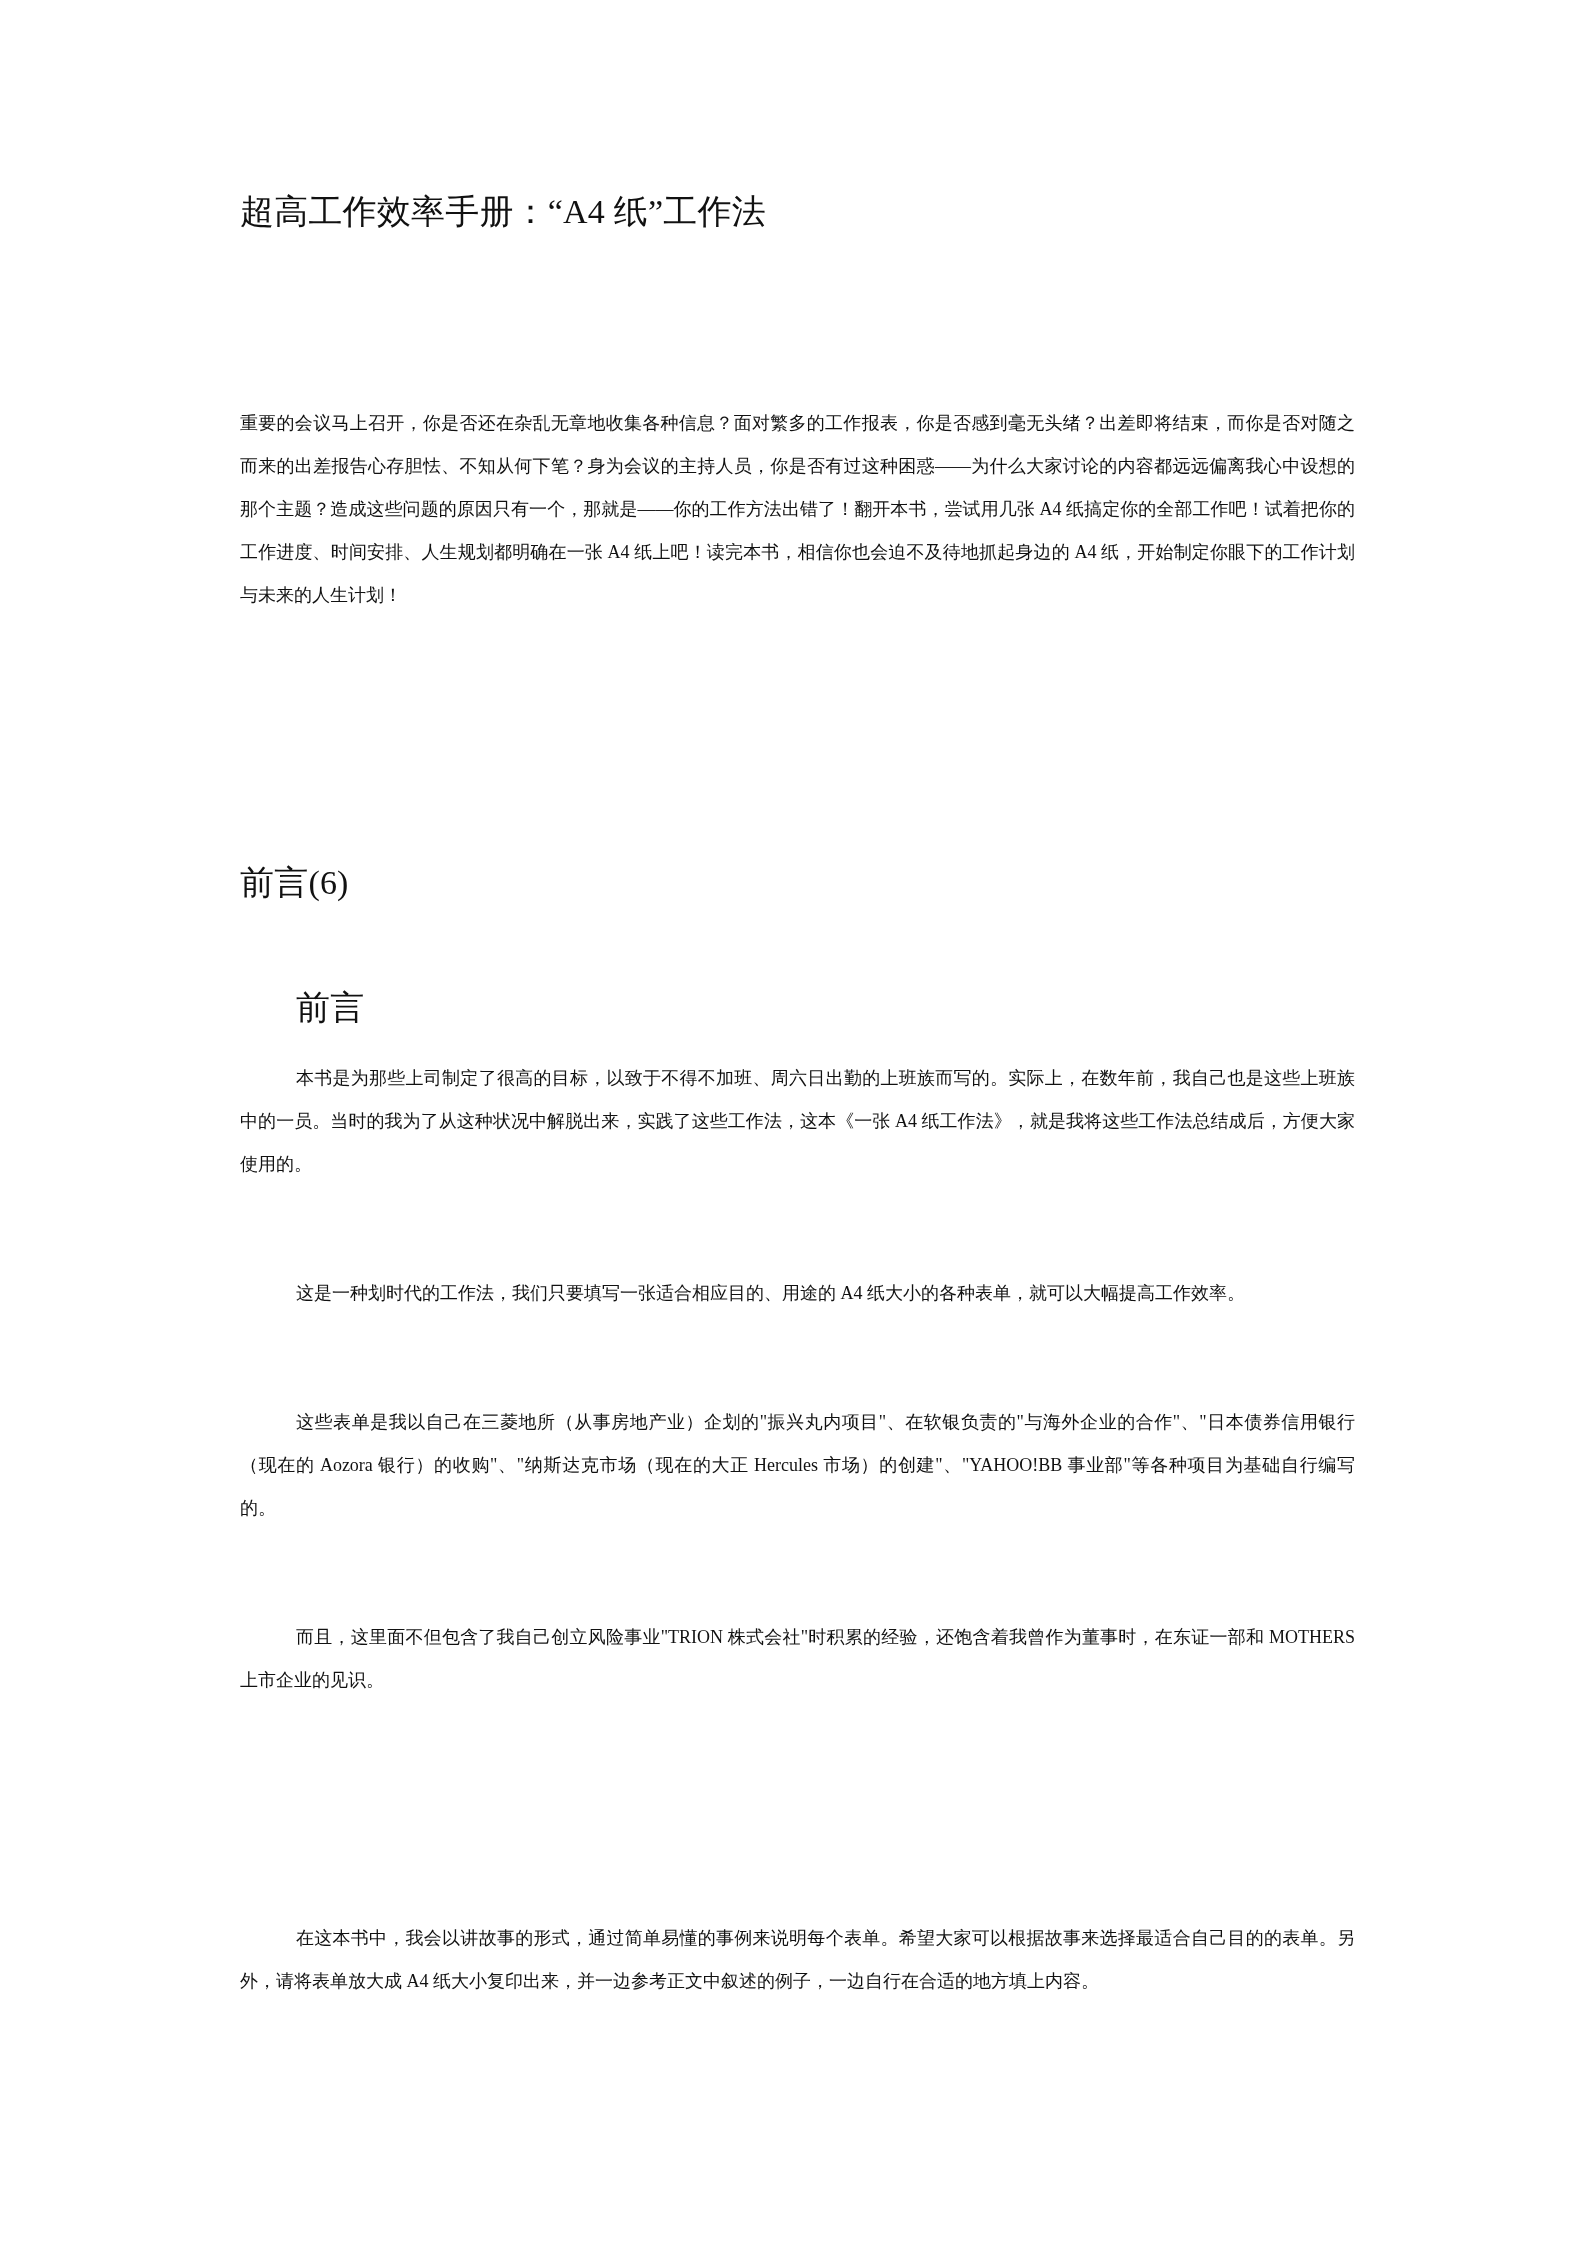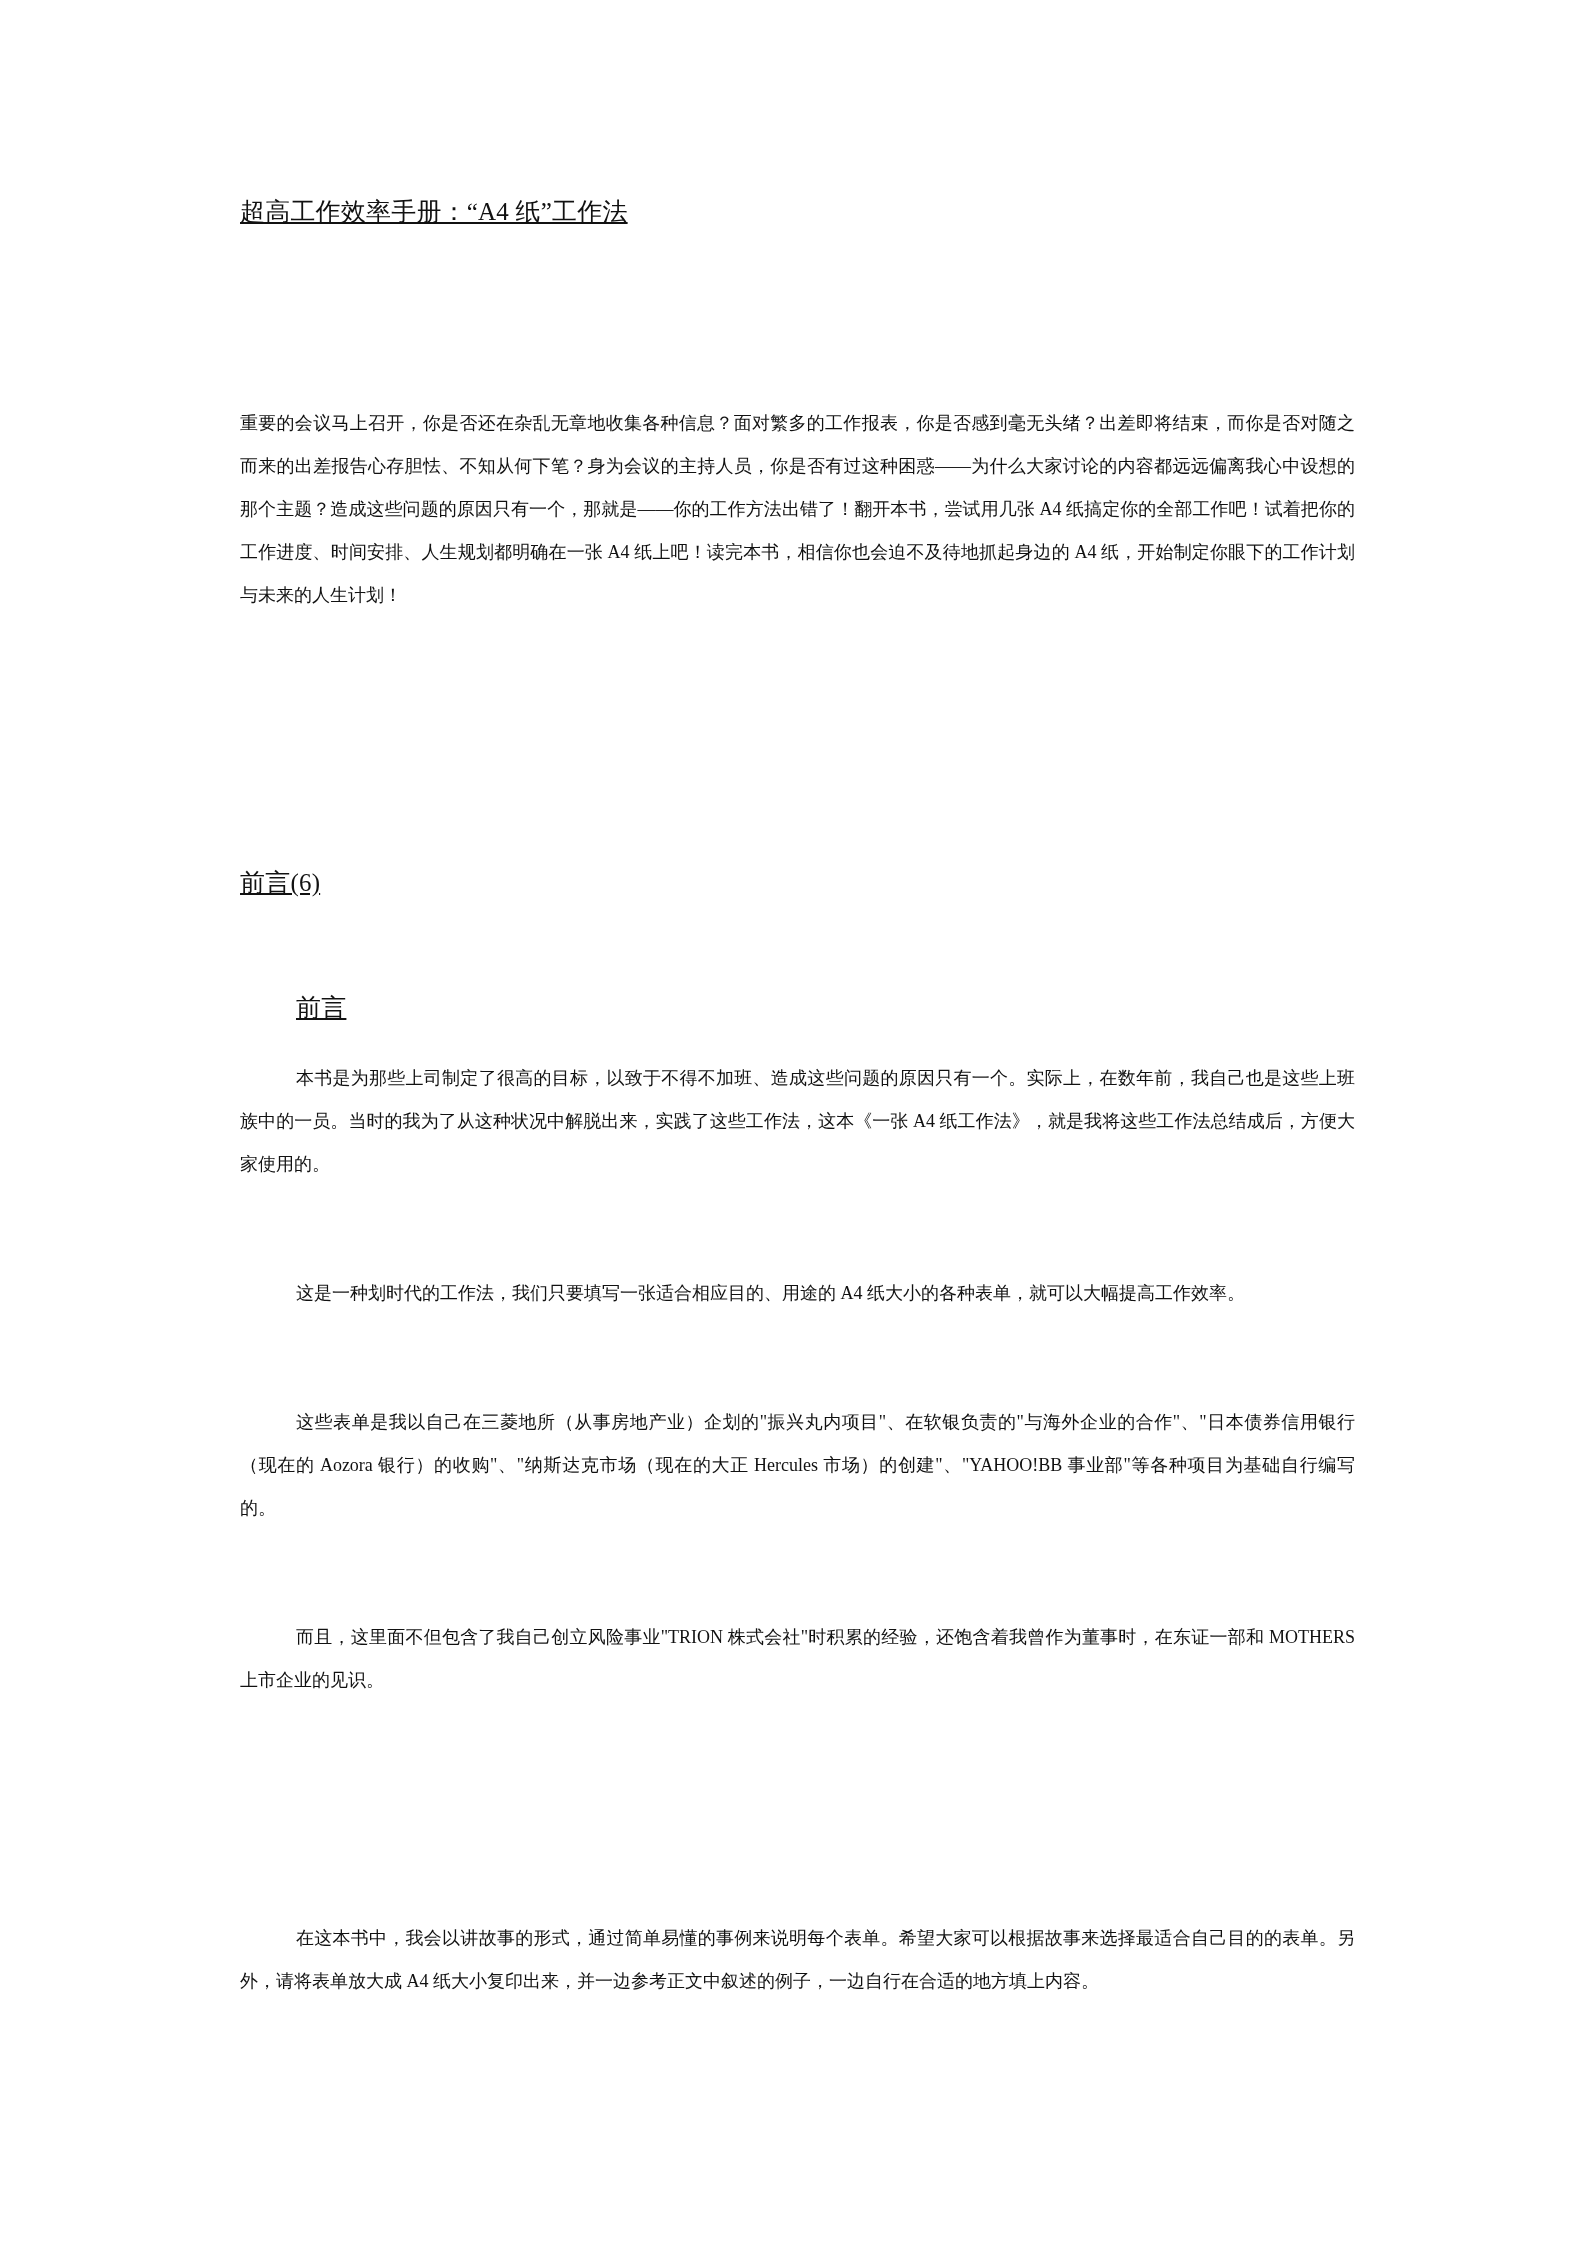--- a/index.html
+++ b/index.html
@@ -1,31 +1,31 @@
 <!DOCTYPE html>
 <html><head>
   <meta charset="utf-8">
   <style>
     html, body { margin: 0; padding: 0; background: #ffffff; }
     body { width: 1586px; height: 2244px; position: relative; overflow: hidden;
       font-family: "Liberation Serif", "DejaVu Serif", serif; color: #111111; }
     .page { position: absolute; left: 0; top: 0; width: 1586px; height: 2244px; background: #ffffff; }
-    .line { position: absolute; left: 240px; font-size: 25px; line-height: 30px; white-space: nowrap; letter-spacing: 0.2px; text-decoration: underline; }
+    .line { position: absolute; left: 240px; font-size: 34px; line-height: 30px; white-space: nowrap; letter-spacing: 0.2px; }
     .para { position: absolute; left: 240px; width: 1115px; font-size: 18px; line-height: 43px; text-align: justify; text-justify: inter-character; }
     .indent { text-indent: 56px; }
   </style>
 </head>
 <body>
 
 <div class="page">
   <div class="line" style="top:197px;">超高工作效率手册：“A4 纸”工作法</div>
 
   <div class="para" style="top:402px;">重要的会议马上召开，你是否还在杂乱无章地收集各种信息？面对繁多的工作报表，你是否感到毫无头绪？出差即将结束，而你是否对随之而来的出差报告心存胆怯、不知从何下笔？身为会议的主持人员，你是否有过这种困惑——为什么大家讨论的内容都远远偏离我心中设想的那个主题？造成这些问题的原因只有一个，那就是——你的工作方法出错了！翻开本书，尝试用几张 A4 纸搞定你的全部工作吧！试着把你的工作进度、时间安排、人生规划都明确在一张 A4 纸上吧！读完本书，相信你也会迫不及待地抓起身边的 A4 纸，开始制定你眼下的工作计划与未来的人生计划！</div>
 
   <div class="line" style="top:868px;">前言(6)</div>
   <div class="line" style="top:993px; left:296px;">前言</div>
 
-  <div class="para indent" style="top:1057px;">本书是为那些上司制定了很高的目标，以致于不得不加班、造成这些问题的原因只有一个。实际上，在数年前，我自己也是这些上班族中的一员。当时的我为了从这种状况中解脱出来，实践了这些工作法，这本《一张 A4 纸工作法》，就是我将这些工作法总结成后，方便大家使用的。</div>
+  <div class="para indent" style="top:1057px;">本书是为那些上司制定了很高的目标，以致于不得不加班、周六日出勤的上班族而写的。实际上，在数年前，我自己也是这些上班族中的一员。当时的我为了从这种状况中解脱出来，实践了这些工作法，这本《一张 A4 纸工作法》，就是我将这些工作法总结成后，方便大家使用的。</div>
   <div class="para indent" style="top:1272px;">这是一种划时代的工作法，我们只要填写一张适合相应目的、用途的 A4 纸大小的各种表单，就可以大幅提高工作效率。</div>
   <div class="para indent" style="top:1401px;">这些表单是我以自己在三菱地所（从事房地产业）企划的"振兴丸内项目"、在软银负责的"与海外企业的合作"、"日本债券信用银行（现在的 Aozora 银行）的收购"、"纳斯达克市场（现在的大正 Hercules 市场）的创建"、"YAHOO!BB 事业部"等各种项目为基础自行编写的。</div>
   <div class="para indent" style="top:1616px;">而且，这里面不但包含了我自己创立风险事业"TRION 株式会社"时积累的经验，还饱含着我曾作为董事时，在东证一部和 MOTHERS 上市企业的见识。</div>
   <div class="para indent" style="top:1917px;">在这本书中，我会以讲故事的形式，通过简单易懂的事例来说明每个表单。希望大家可以根据故事来选择最适合自己目的的表单。另外，请将表单放大成 A4 纸大小复印出来，并一边参考正文中叙述的例子，一边自行在合适的地方填上内容。</div>
 </div>
 
 </body></html>

